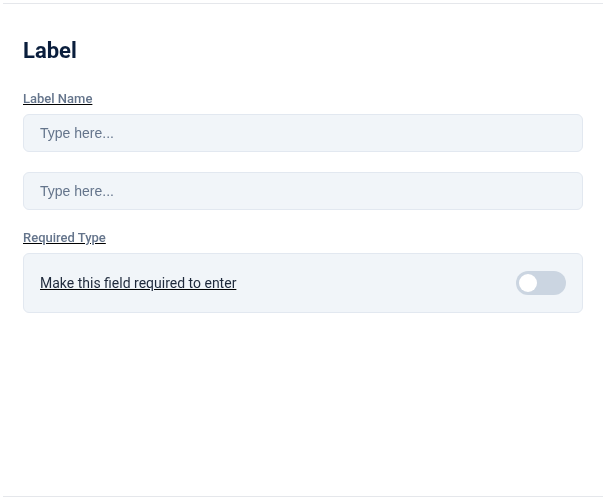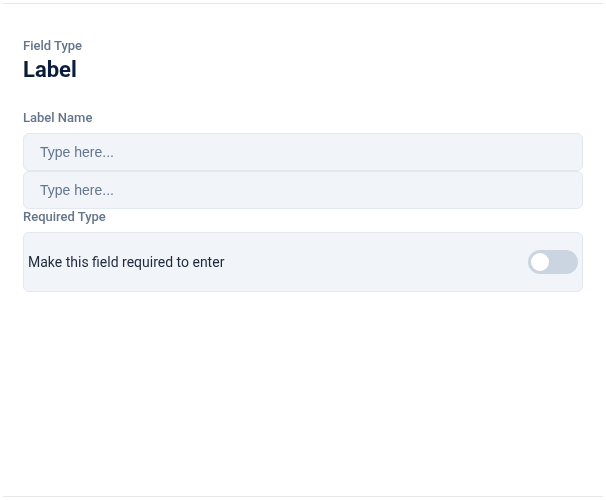--- a/index.html
+++ b/index.html
@@ -15,20 +15,22 @@
       overflow: hidden;
     }
     .container {
       padding: 20px;
       border-top: 1px solid #e5e7eb;
       border-bottom: 1px solid #e5e7eb;
       margin: 3px;
       height: 494px;
     }
     .field-group {
+      margin-bottom: 20px;
+      text-decoration: underline;
     }
     .field-type-group {
       margin-top: 14px;
       margin-bottom: 28px;
     }
     .small-label {
       font-size: 13px;
       color: #64748b;
       font-weight: 500;
       margin-bottom: 8px;
@@ -57,21 +59,21 @@
       outline: none;
     }
     .text-input::placeholder {
       color: #64748b;
     }
     .toggle-container {
       width: 100%;
       background: #f1f5f9;
       border: 1px solid #e2e8f0;
       border-radius: 6px;
-      padding: 17px 4px;
+      padding: 17px 16px;
       display: flex;
       align-items: center;
       justify-content: space-between;
     }
     .toggle-text {
       font-size: 14px;
       color: #1e293b;
     }
     .toggle-switch {
       position: relative;
@@ -90,21 +92,20 @@
       background: #ffffff;
       border-radius: 50%;
     }
   </style>
 </head>
 <body>
 
 <div class="container">
 
   <div class="field-type-group">
-    <span class="field-type-label">Field Type</span>
     <div class="field-type-value">Label</div>
   </div>
 
   <div class="field-group">
     <span class="small-label">Label Name</span>
     <input type="text" class="text-input" placeholder="Type here..." style="">
   </div>
 
   <div class="field-group">
     <input type="text" class="text-input" placeholder="Type here..." style="">

